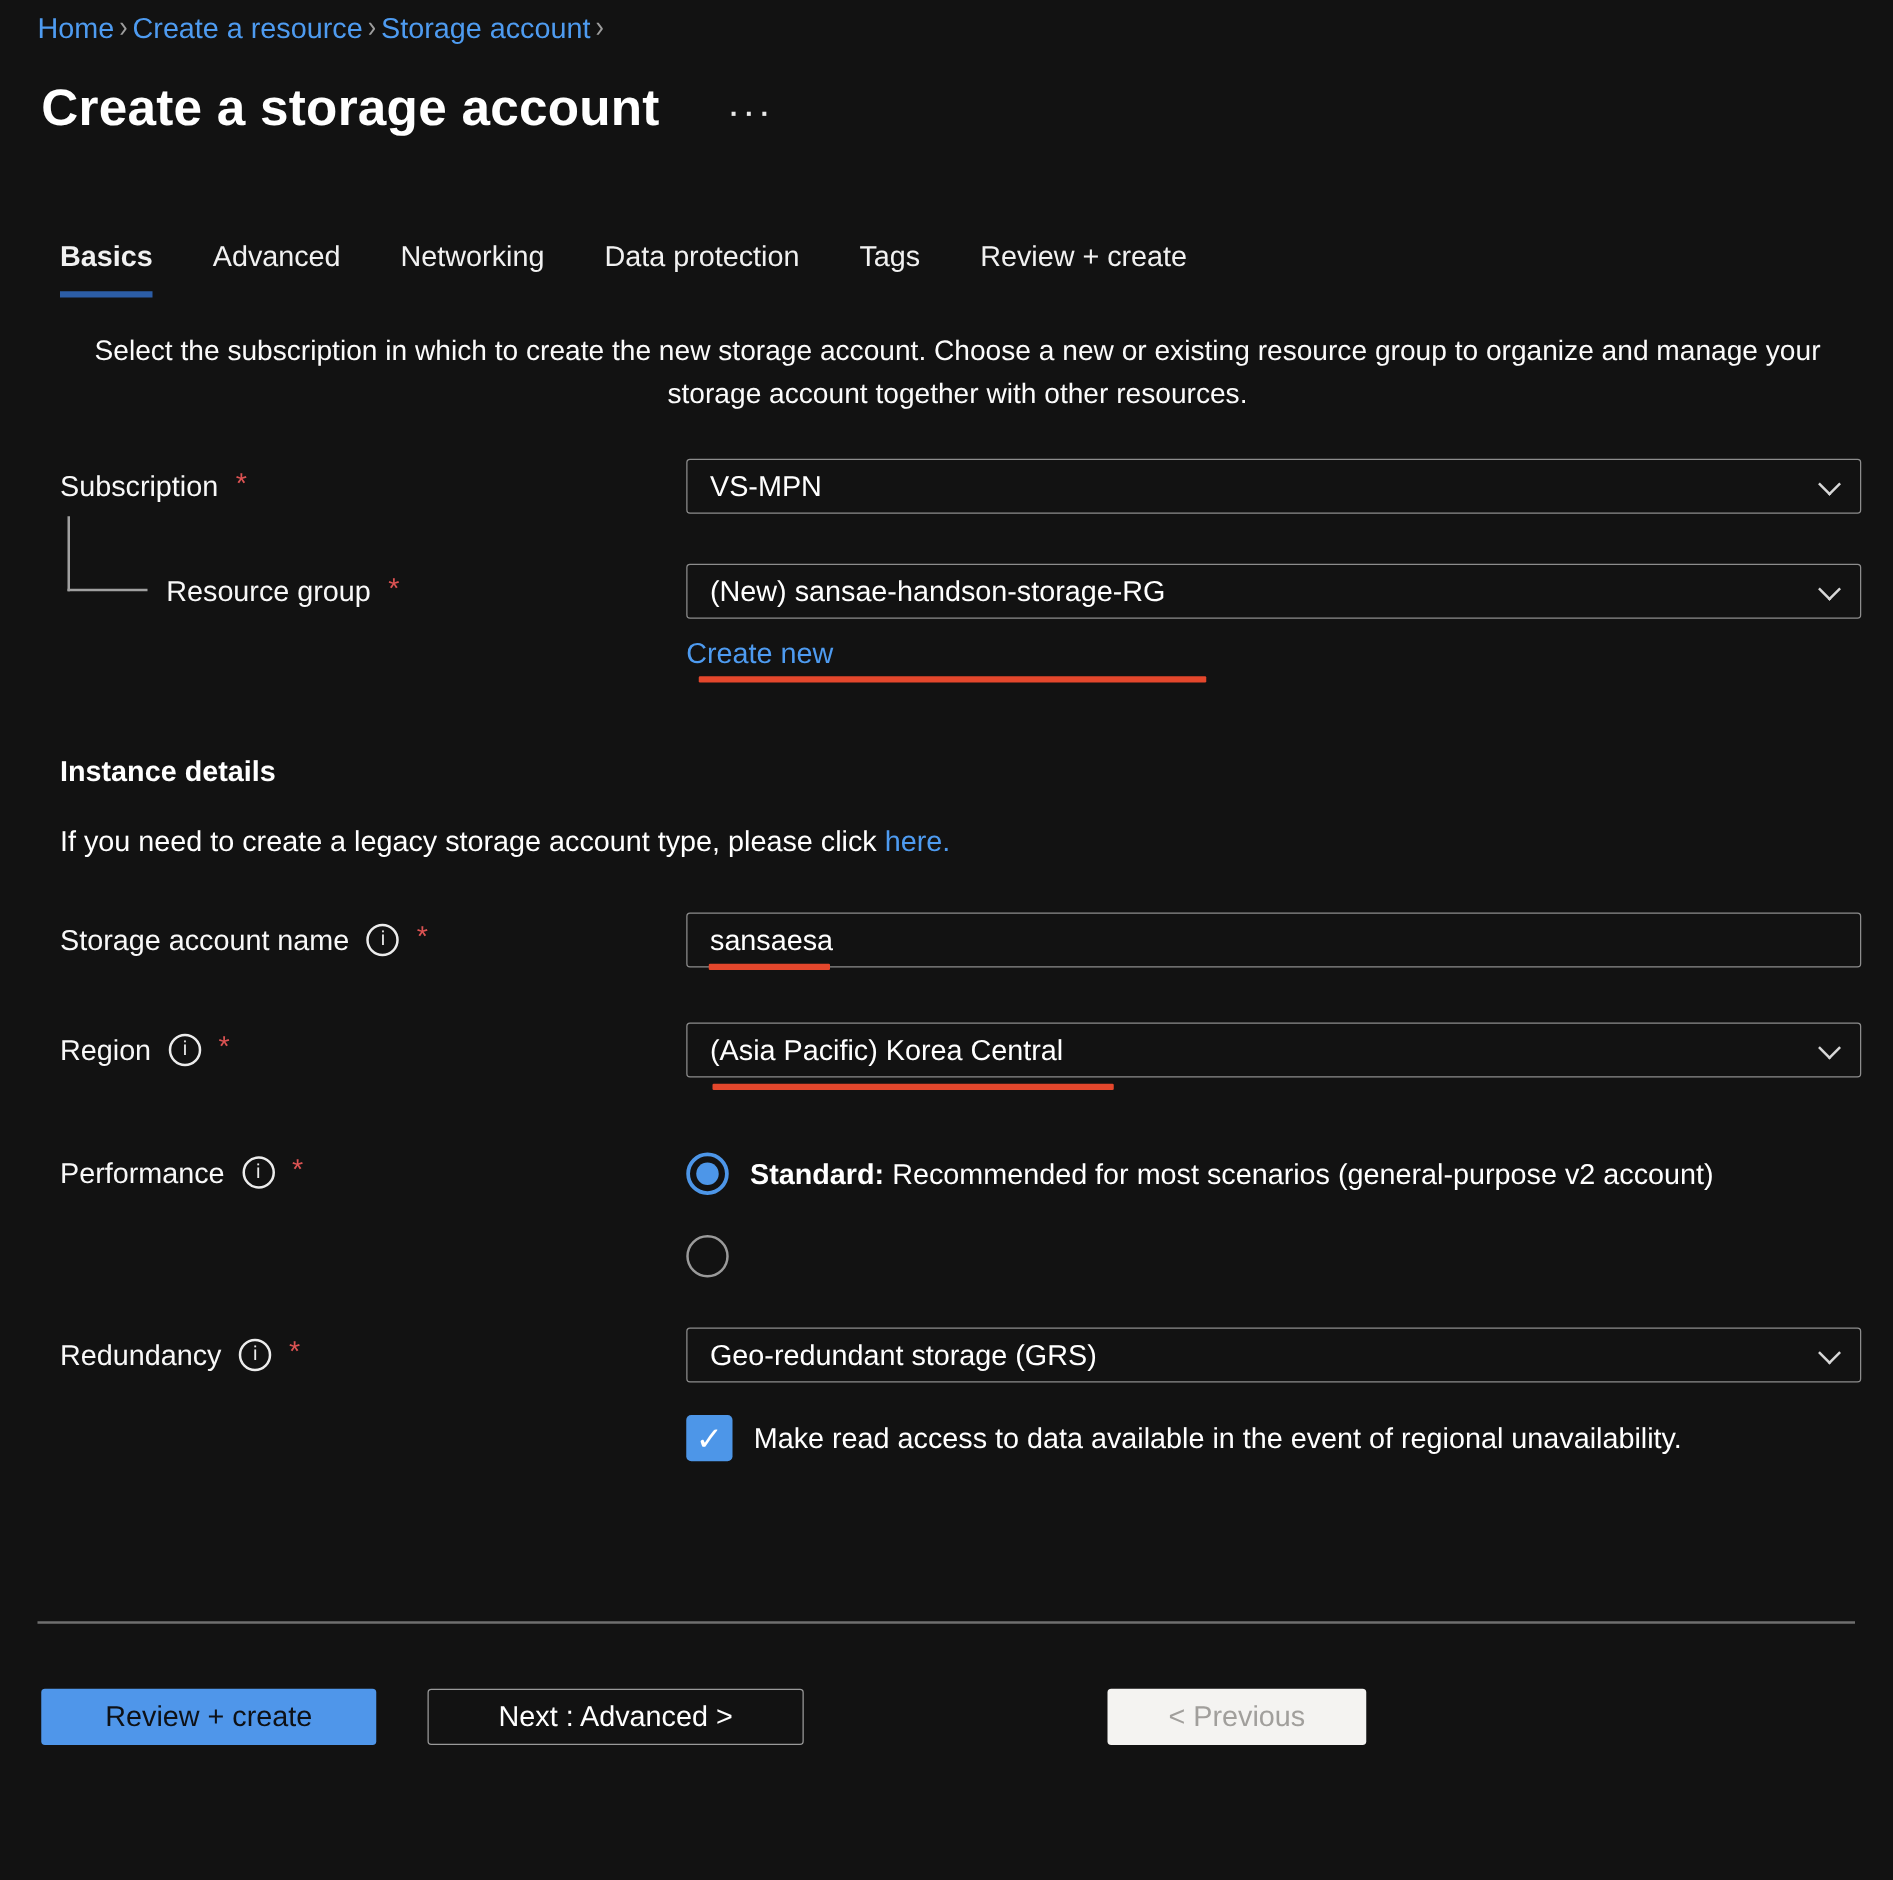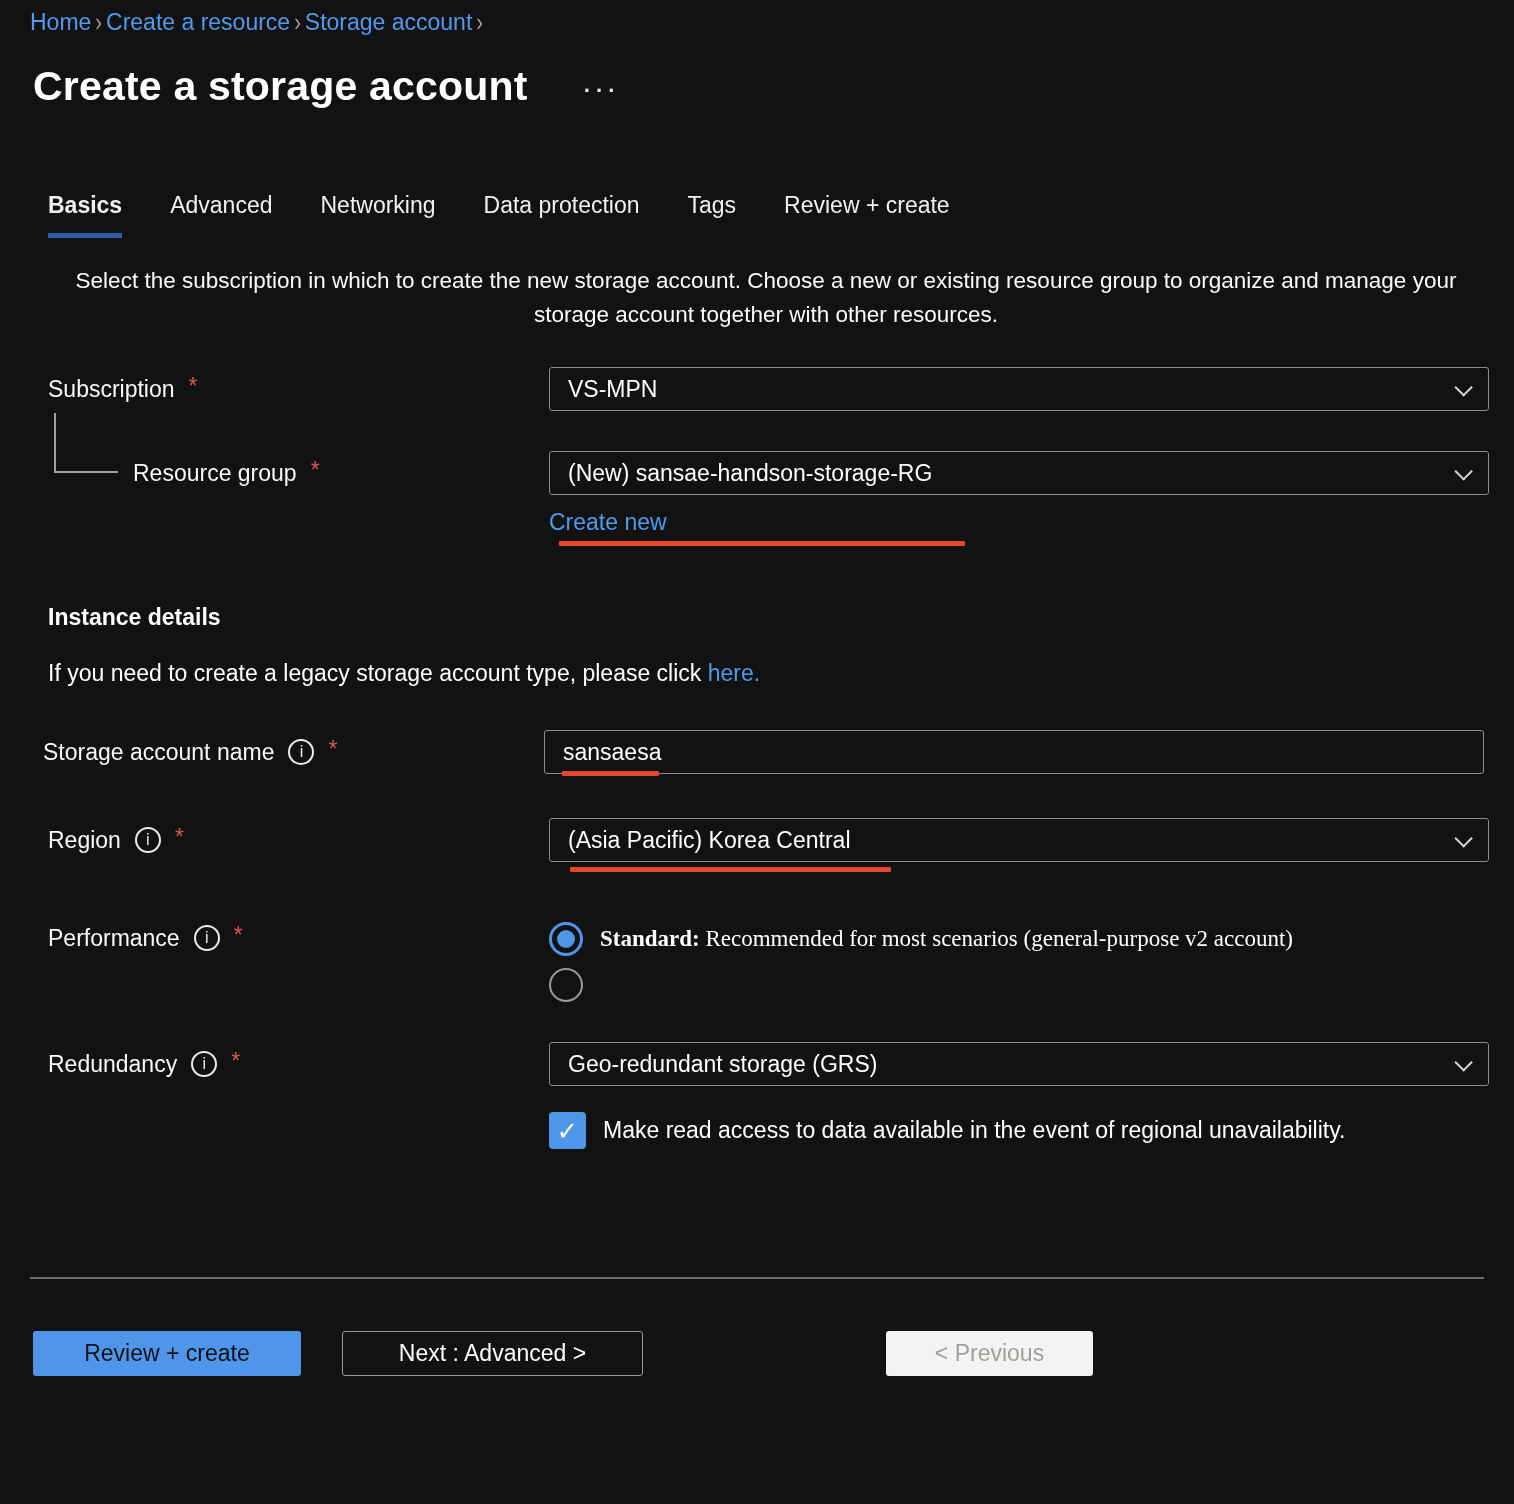--- a/index.html
+++ b/index.html
@@ -52,29 +52,29 @@
   #resourcegroup-row { margin-top:40px; }
   #resourcegroup-row .field-label-cell { padding-left:85px; }
   .tree-connector { position:absolute; left:6px; top:-38px; width:64px; height:60px; border-left:2px solid #a0a0a0; border-bottom:2px solid #a0a0a0; }
   #rg-underline { left:10px; bottom:-10px; width:406px; }
   .create-new-link { display:inline-block; margin-top:14px; color:var(--accent-link,#4e9bf0); font-size:23px; cursor:pointer; }
 
   #instance-heading { margin-top:66px; }
   #legacy-line { margin-top:26px; font-size:23px; line-height:30px; }
   .inline-link { color:var(--accent-link,#4e9bf0); cursor:pointer; }
 
-  #name-row { margin-top:42px;justify-content:flex-end; }
+  #name-row { margin-top:42px; }
   .text-input { justify-content:flex-start; cursor:text; }
   #name-underline { left:18px; bottom:-2px; width:97px; }
 
   #region-row { margin-top:44px; }
   #region-underline { left:21px; bottom:-10px; width:321px; }
 
   #performance-row { margin-top:58px; }
-  .radio-group { display:flex; flex-direction:column; gap:12px; padding-top:2px;font-family:Liberation Serif, serif; }
+  .radio-group { display:flex; flex-direction:column; gap:32px; padding-top:2px; }
   .radio-option { display:flex; align-items:center; gap:17px; cursor:pointer; }
   .radio-outer { width:34px; height:34px; border-radius:50%; flex:0 0 34px; display:flex; align-items:center; justify-content:center; }
   .radio-outer.selected { border:3px solid var(--radio-blue,#4d96e8); }
   .radio-outer.unselected { border:2.5px solid #9a9a9a; }
   .radio-inner { width:18px; height:18px; border-radius:50%; background:var(--radio-blue,#4d96e8); }
   .radio-text { font-size:23px; line-height:32px; }
   .radio-name { font-weight:700; }
 
   #redundancy-row { margin-top:40px; }
   .checkbox-row { display:flex; align-items:center; gap:17px; margin-top:26px; }

